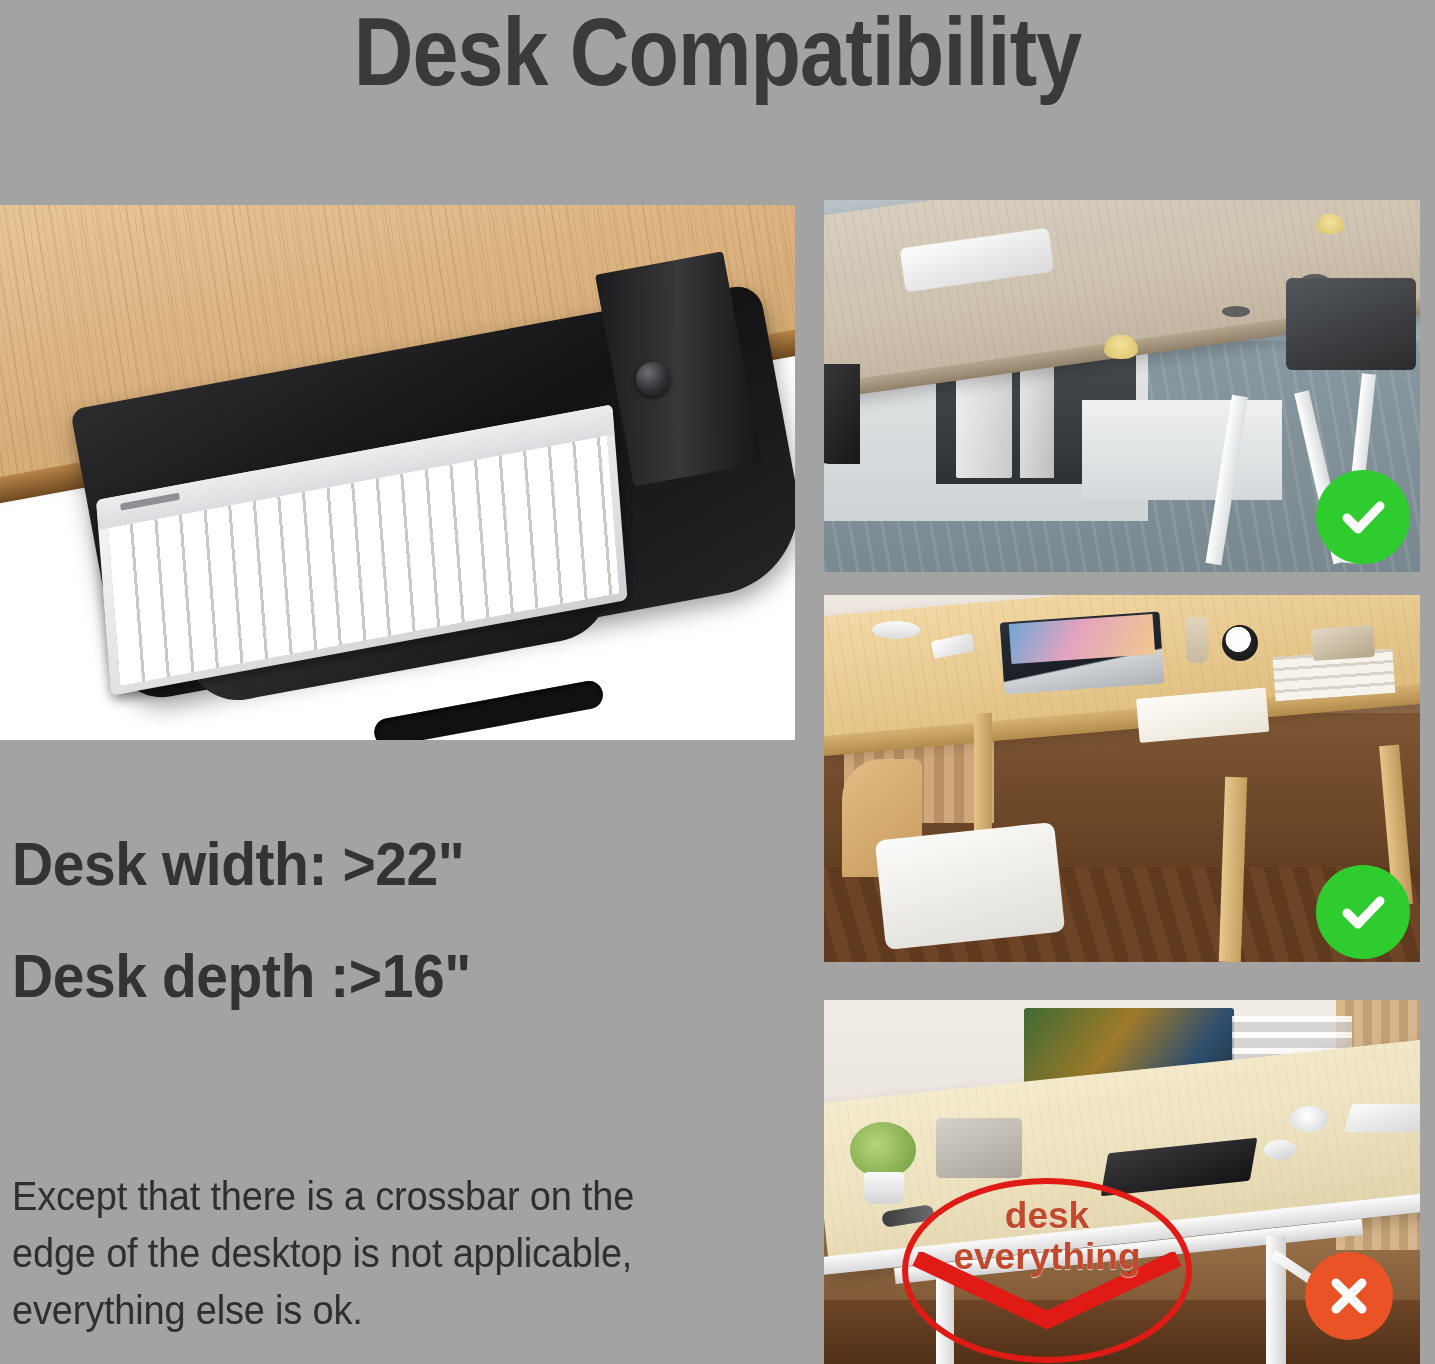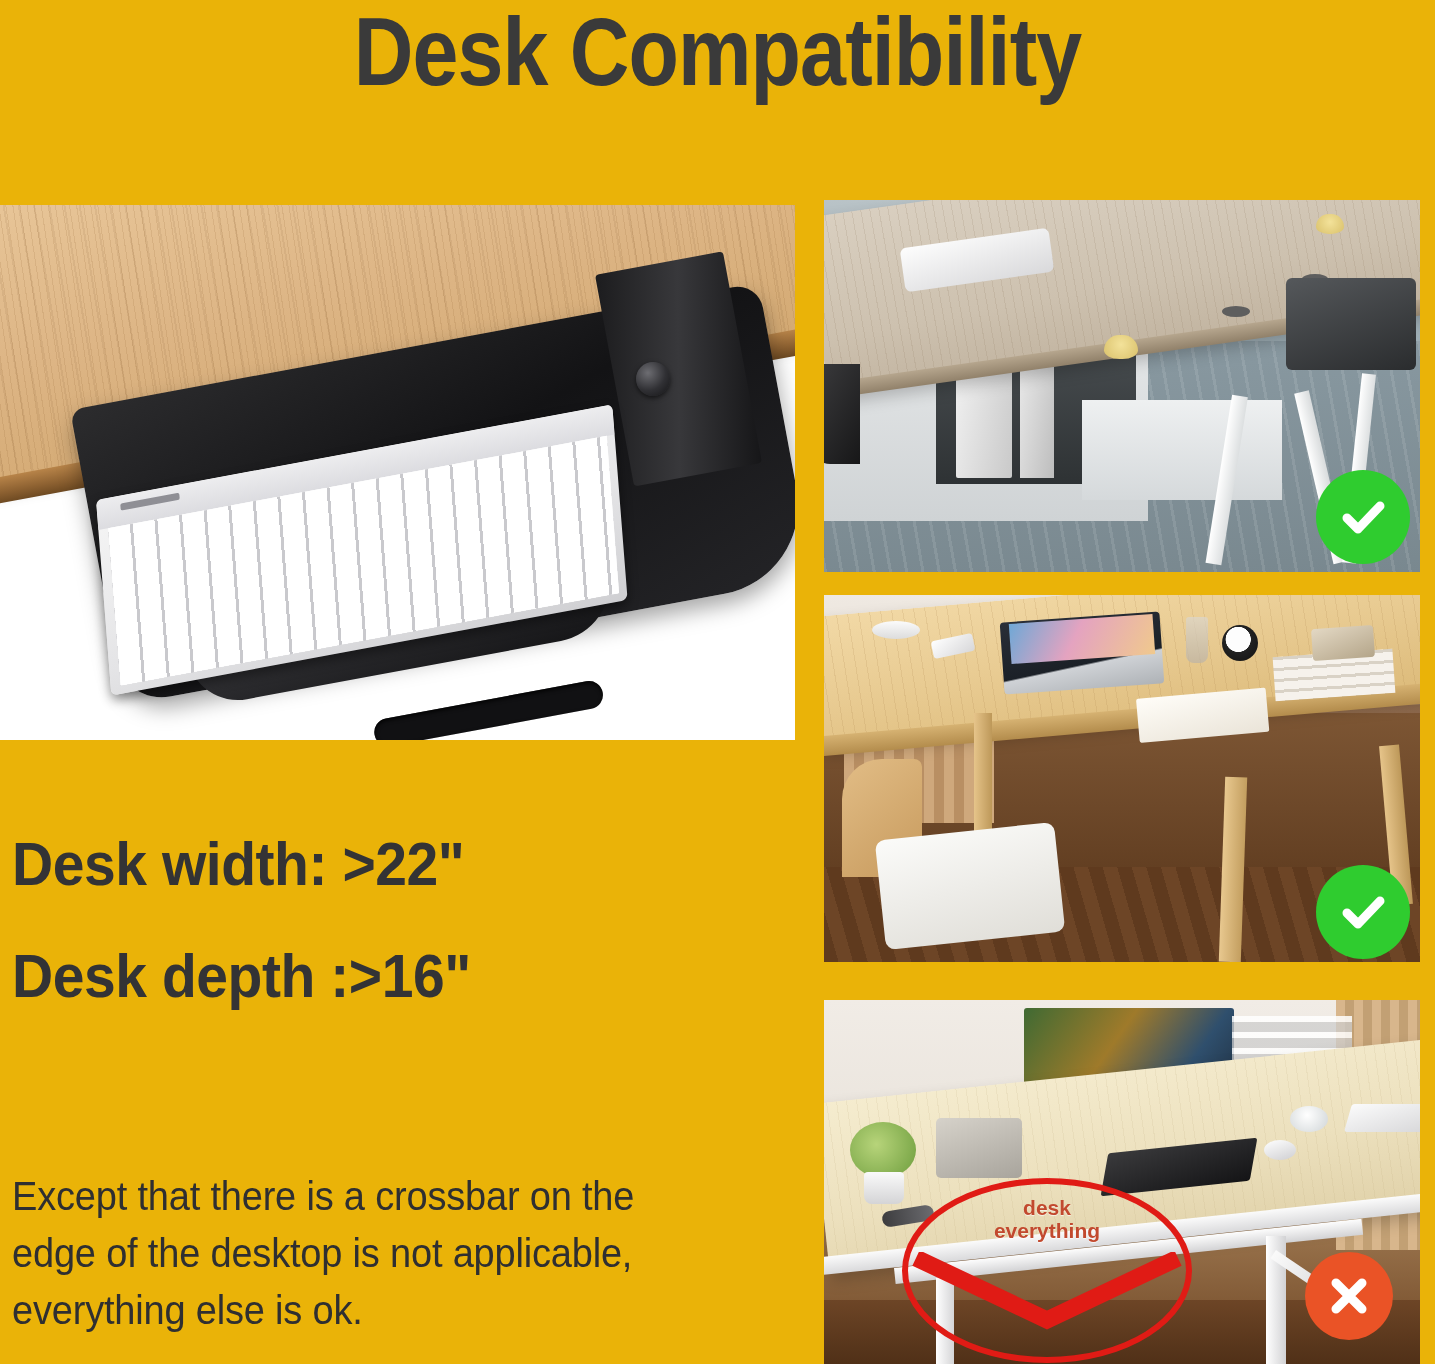--- a/index.html
+++ b/index.html
@@ -3,21 +3,21 @@
 <meta charset="utf-8">
 <style>
   html,body{margin:0;padding:0;}
   body{
     width:1435px;height:1364px;
     background:#ffffff;
     font-family:"Liberation Sans", sans-serif;
     overflow:hidden;
     position:relative;
   }
-  .page{position:relative;width:1435px;height:1364px;background:#eab308;}
+  .page{position:relative;width:1435px;height:1364px;background:#a3a3a3;}
 
   
   .title{
     position:absolute;left:0;top:2px;width:1435px;
     text-align:center;
     font-family:"Liberation Sans", sans-serif;
     font-size:96px;font-weight:bold;
     color:#3a3a3a;
     letter-spacing:-1px;
     transform:scaleX(0.86);
@@ -291,21 +291,21 @@
   .uf-chevron{
     position:absolute;left:88px;top:252px;width:270px;height:100px;
     overflow:hidden;
   }
   .uf-chevron svg{display:block;}
   .uf-text{
     position:absolute;left:78px;top:196px;width:290px;
     text-align:center;
     color:#c2492e;
     font-family:"Liberation Sans", sans-serif;
-    font-weight:bold;font-size:21px;line-height:1.1;
+    font-weight:bold;font-size:37px;line-height:1.1;
     text-shadow:0 1px 1px rgba(255,255,255,.7);
   }
 
   
   .badge{
     position:absolute;border-radius:50%;
     display:flex;align-items:center;justify-content:center;
   }
   .badge svg{display:block;}
   .badge-ok{width:94px;height:94px;background:#2fcc2f;}

